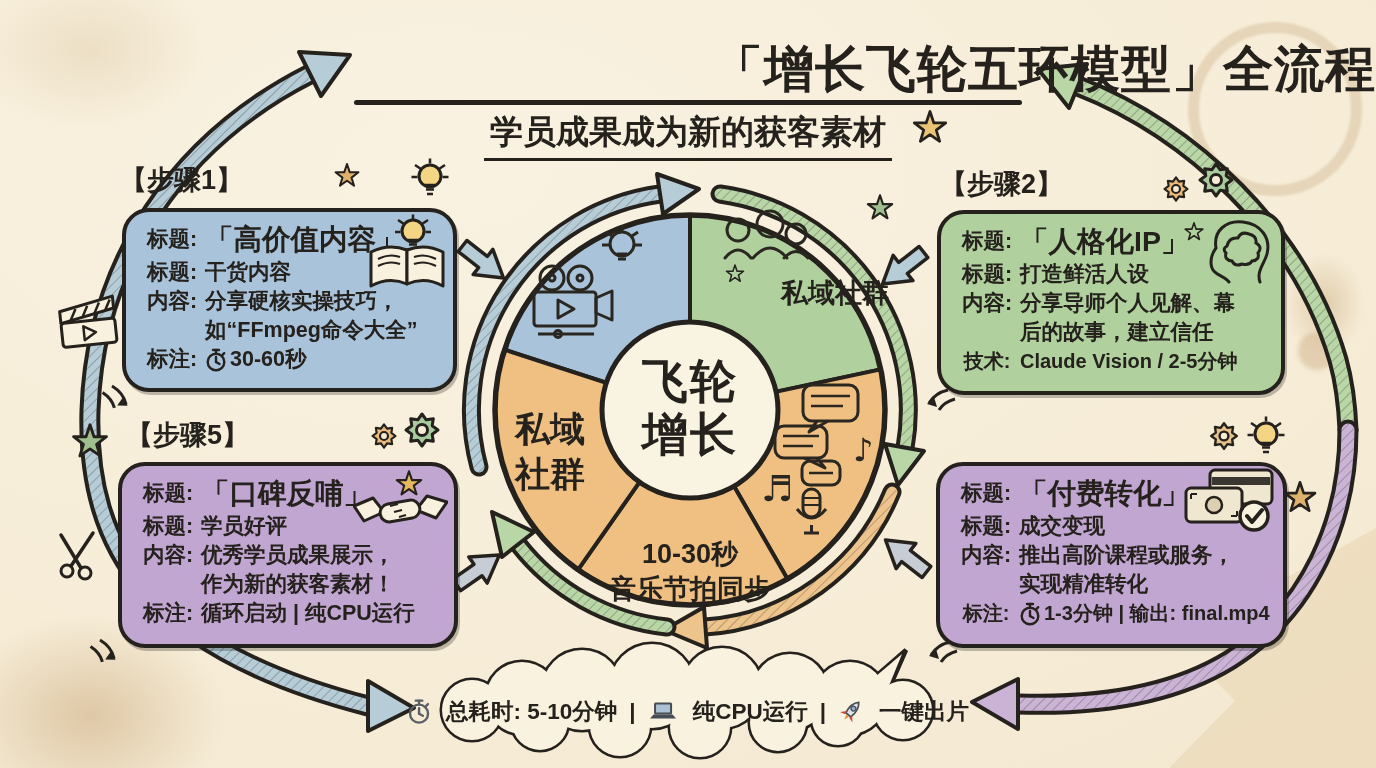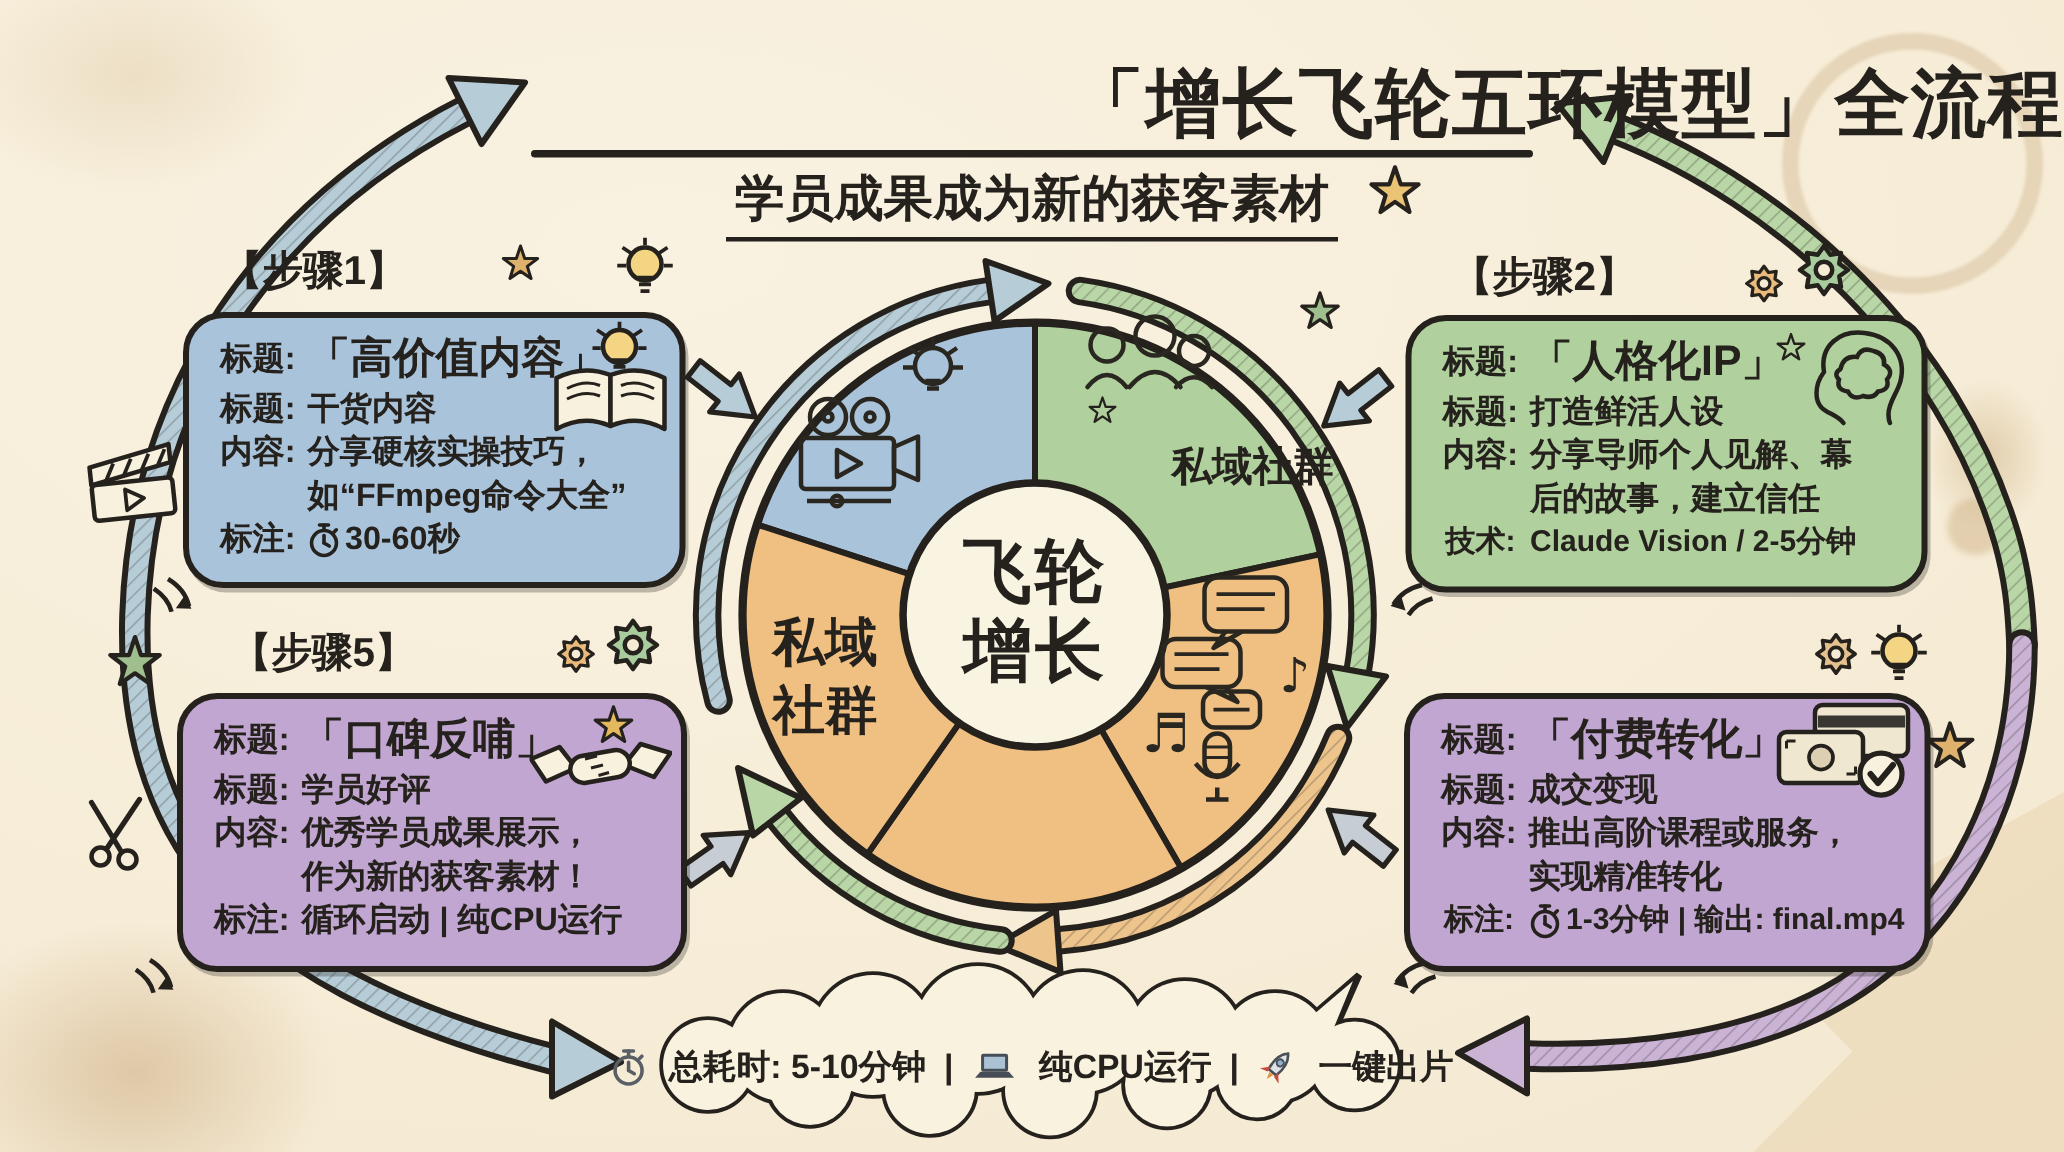--- a/index.html
+++ b/index.html
@@ -6,21 +6,21 @@
   #stage{
     position:relative;width:1376px;height:768px;overflow:hidden;
     background:radial-gradient(130% 130% at 32% 22%, #f9f2e1 0%, #f6ecd6 55%, #f0e3c9 100%);
     font-family:"Liberation Sans","DejaVu Sans",sans-serif;
     font-weight:700;color:#25211d;
   }
   .abs{position:absolute;}
   .main-title{left:0;right:0;top:36px;text-align:right;font-size:50px;letter-spacing:1px;}
   .title-underline{left:50%;transform:translateX(-50%);top:100px;width:668px;height:5px;background:#25211d;border-radius:3px;}
   .subtitle{left:50%;transform:translateX(-50%);top:110px;font-size:33px;border-bottom:3px solid #25211d;padding:0 6px 3px;white-space:nowrap;font-family:Liberation Mono, monospace;}
-  .hdr{font-size:27px;white-space:nowrap;margin-left:28px;}
+  .hdr{font-size:27px;white-space:nowrap;}
   .step-box{
     border:4.5px solid #25211d;border-radius:27px;box-sizing:border-box;
     padding:8px 13px;box-shadow:2px 3px 0 rgba(37,33,29,0.28);
   }
   .row{display:flex;align-items:center;line-height:29px;font-size:21.5px;}
   .row .lbl{flex:0 0 66px;white-space:nowrap;text-align:center;}
   .row .val{white-space:nowrap;}
   .row.titlerow{line-height:38px;}
   .titlerow .val{font-size:28.5px;}
   .row.small{font-size:20px;}
@@ -411,24 +411,28 @@
         <circle cx="70" cy="48" r="14" fill="#f8f1de" stroke="#25211d" stroke-width="3.5"></circle>
         <path d="M 63 48 L 68 54 L 78 42" stroke="#25211d" stroke-width="4" fill="none" stroke-linecap="round" stroke-linejoin="round"></path>
       </svg>
     </div>
   </div>
 
   <div class="abs fw-label fw-center" style="left:690px;top:408px;">
     <div>飞轮</div>
     <div>增长</div>
   </div>
-  <div class="abs fw-label" style="left:835px;top:311px;font-size:27px;">私域社群</div>
+  <div class="abs fw-label" style="left:835px;top:293px;font-size:27px;">私域社群</div>
   <div class="abs fw-label" style="left:550px;top:452px;font-size:35px;line-height:1.28;">
     <div>私域</div>
     <div>社群</div>
+  </div>
+  <div class="abs fw-label" style="left:690px;top:572px;font-size:27px;line-height:1.3;">
+    <div>10-30秒</div>
+    <div>音乐节拍同步</div>
   </div>
 
   <div class="abs cloud-text">
     <span class="mini-icon">
       <svg width="24" height="26" viewBox="0 0 22 24" fill="none" stroke="#5a5f66" stroke-width="2.2" stroke-linecap="round">
           <line x1="8" y1="2" x2="14" y2="2"></line>
           <line x1="11" y1="2" x2="11" y2="5"></line>
           <circle cx="11" cy="14" r="8.3"></circle>
           <line x1="11" y1="14" x2="11" y2="9"></line>
           <line x1="11" y1="14" x2="14.5" y2="16"></line>

